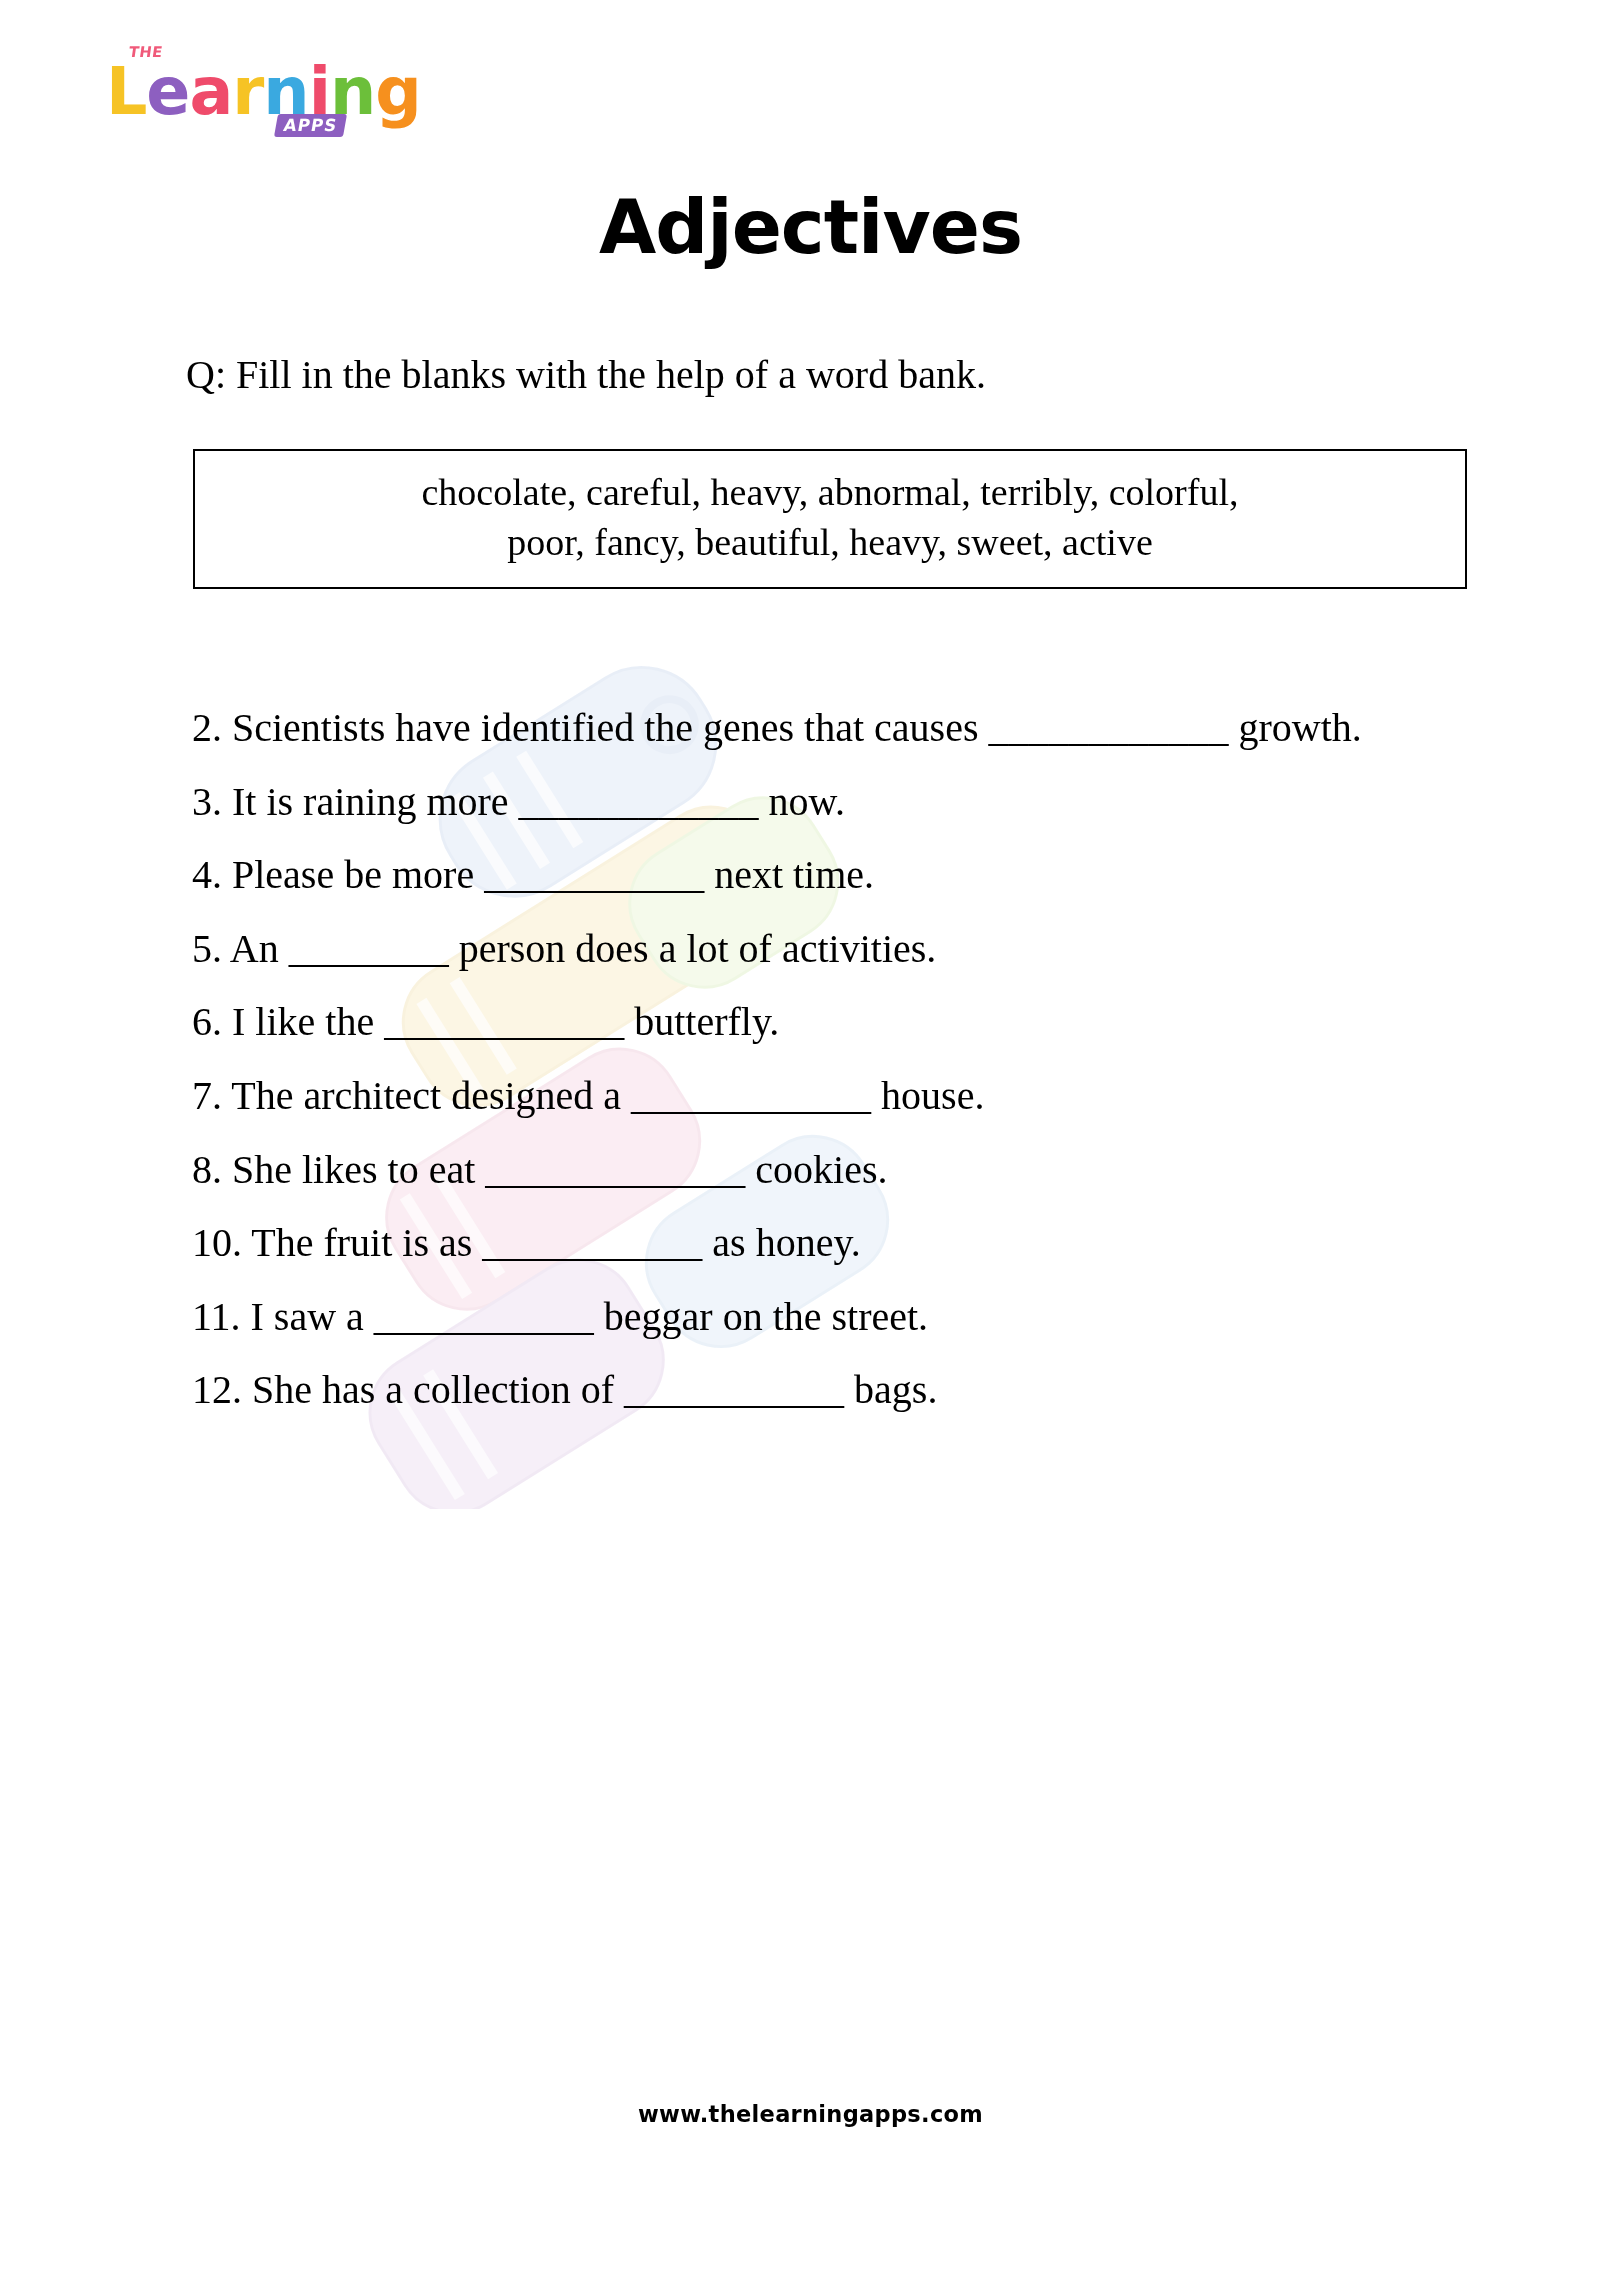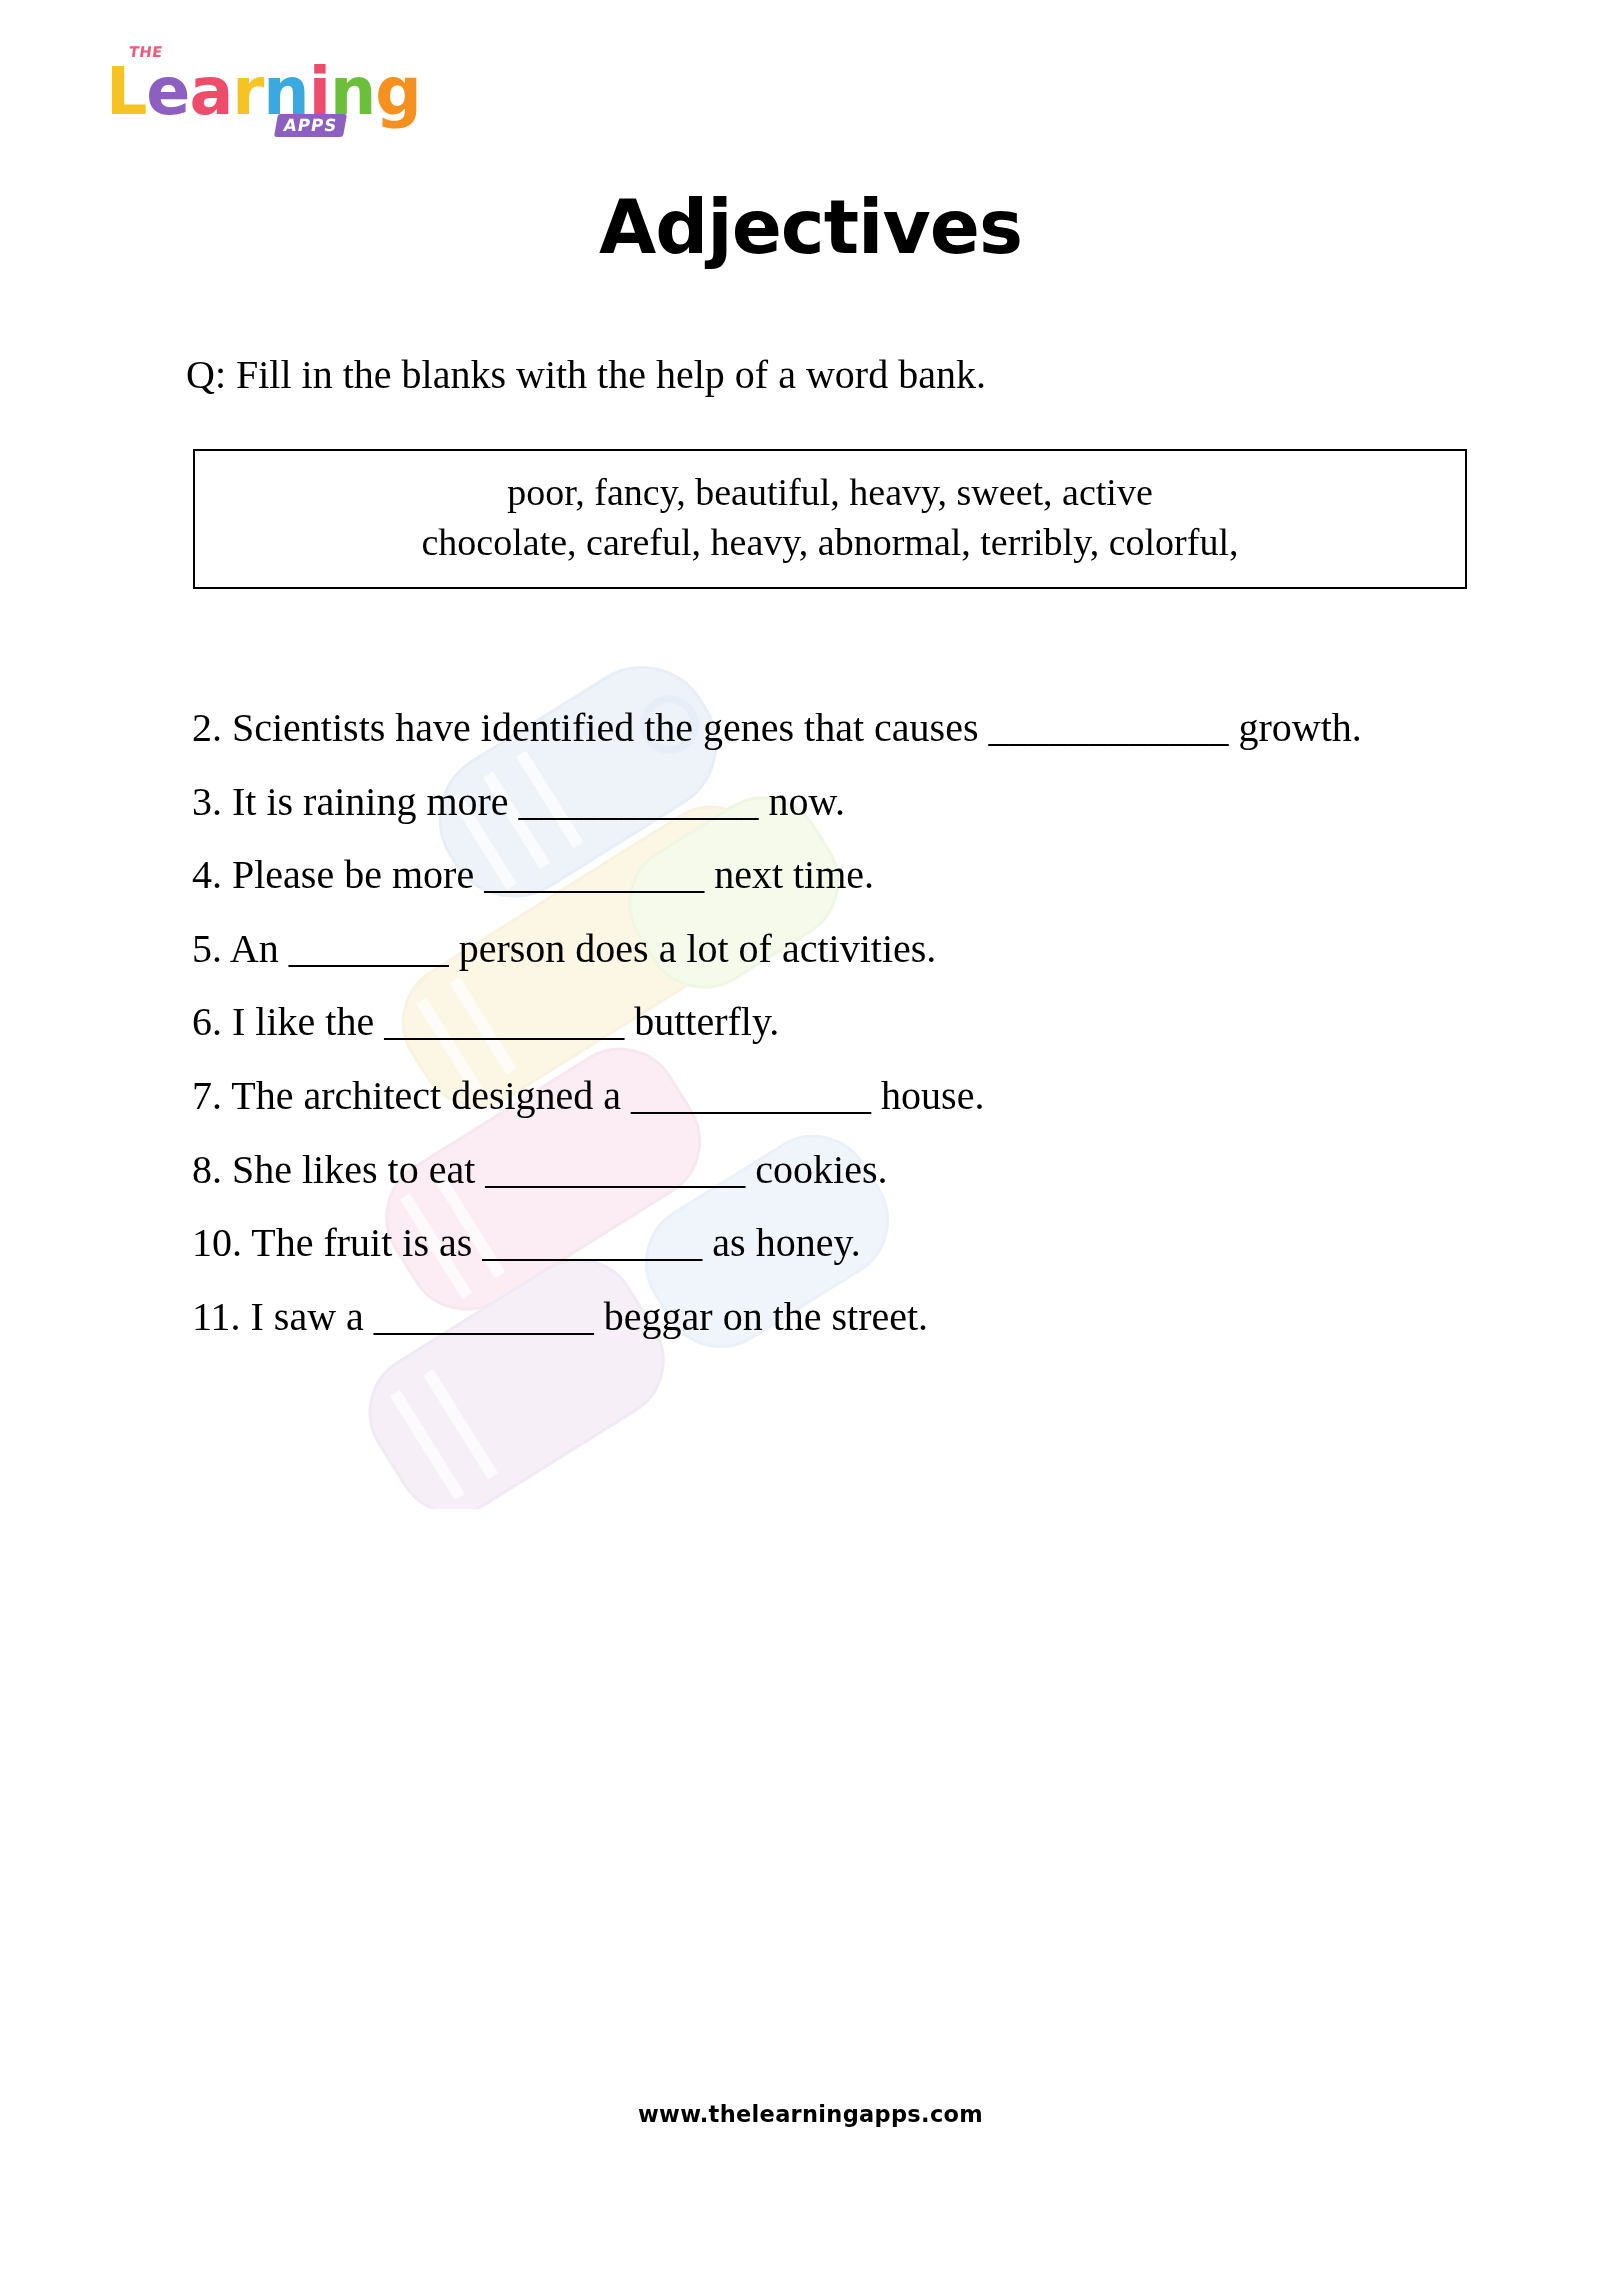--- a/index.html
+++ b/index.html
@@ -161,30 +161,31 @@
       <rect x="380" y="540" width="250" height="150" rx="60" fill="#cfe0f2" stroke="#bcd2ea" stroke-width="3"></rect>
     </g>
   </svg>
 </div>
 
 <div class="title">Adjectives</div>
 
 <div class="question">Q: Fill in the blanks with the help of a word bank.</div>
 
 <div class="wordbank">
+  <div>chocolate, careful, heavy, abnormal, terribly, colorful,</div>
   <div>poor, fancy, beautiful, heavy, sweet, active</div>
-  <div>chocolate, careful, heavy, abnormal, terribly, colorful,</div>
 </div>
 
 <div class="items">
   <div class="item">2. Scientists have identified the genes that causes ____________ growth.</div>
   <div class="item">3. It is raining more ____________ now.</div>
   <div class="item">4. Please be more ___________ next time.</div>
   <div class="item">5. An ________ person does a lot of activities.</div>
   <div class="item">6. I like the ____________ butterfly.</div>
   <div class="item">7. The architect designed a ____________ house.</div>
   <div class="item">8. She likes to eat _____________ cookies.</div>
   <div class="item">10. The fruit is as ___________ as honey.</div>
   <div class="item">11. I saw a ___________ beggar on the street.</div>
+  <div class="item">12. She has a collection of ___________ bags.</div>
 </div>
 
 <div class="footer">www.thelearningapps.com</div>
 
 
 </body></html>

